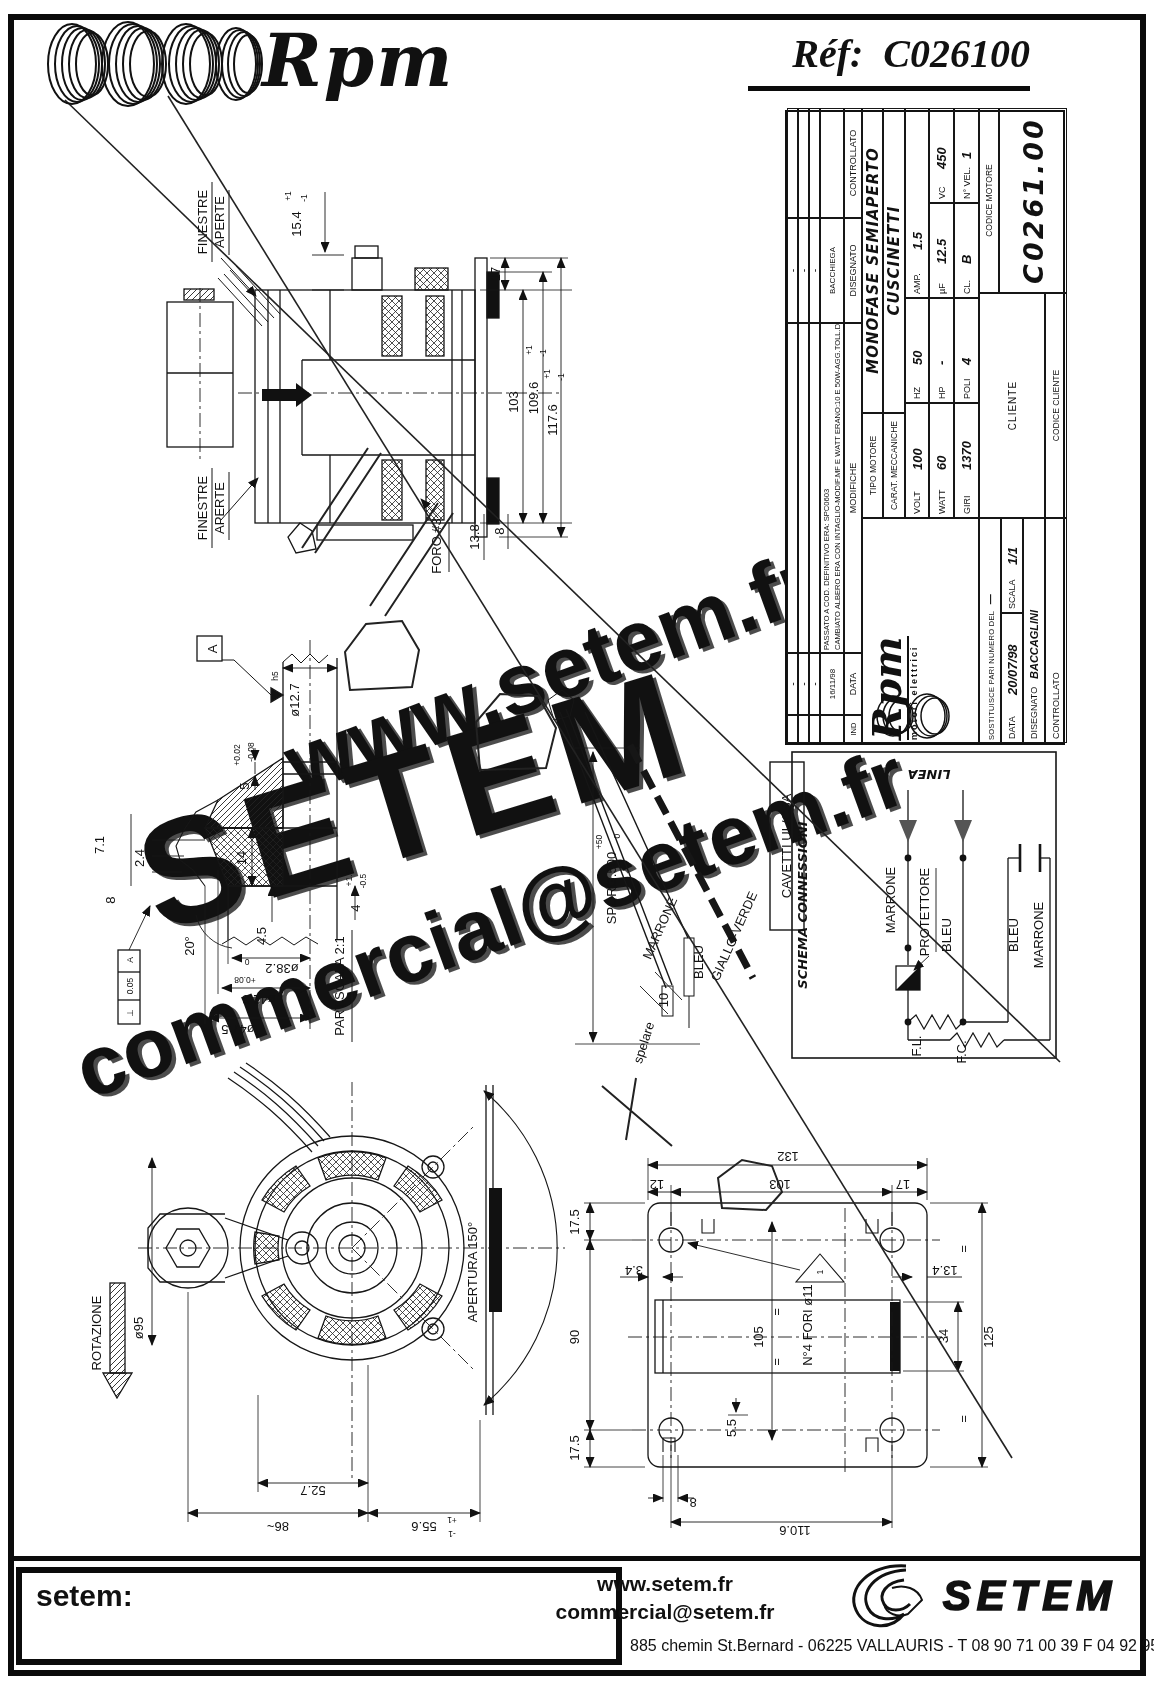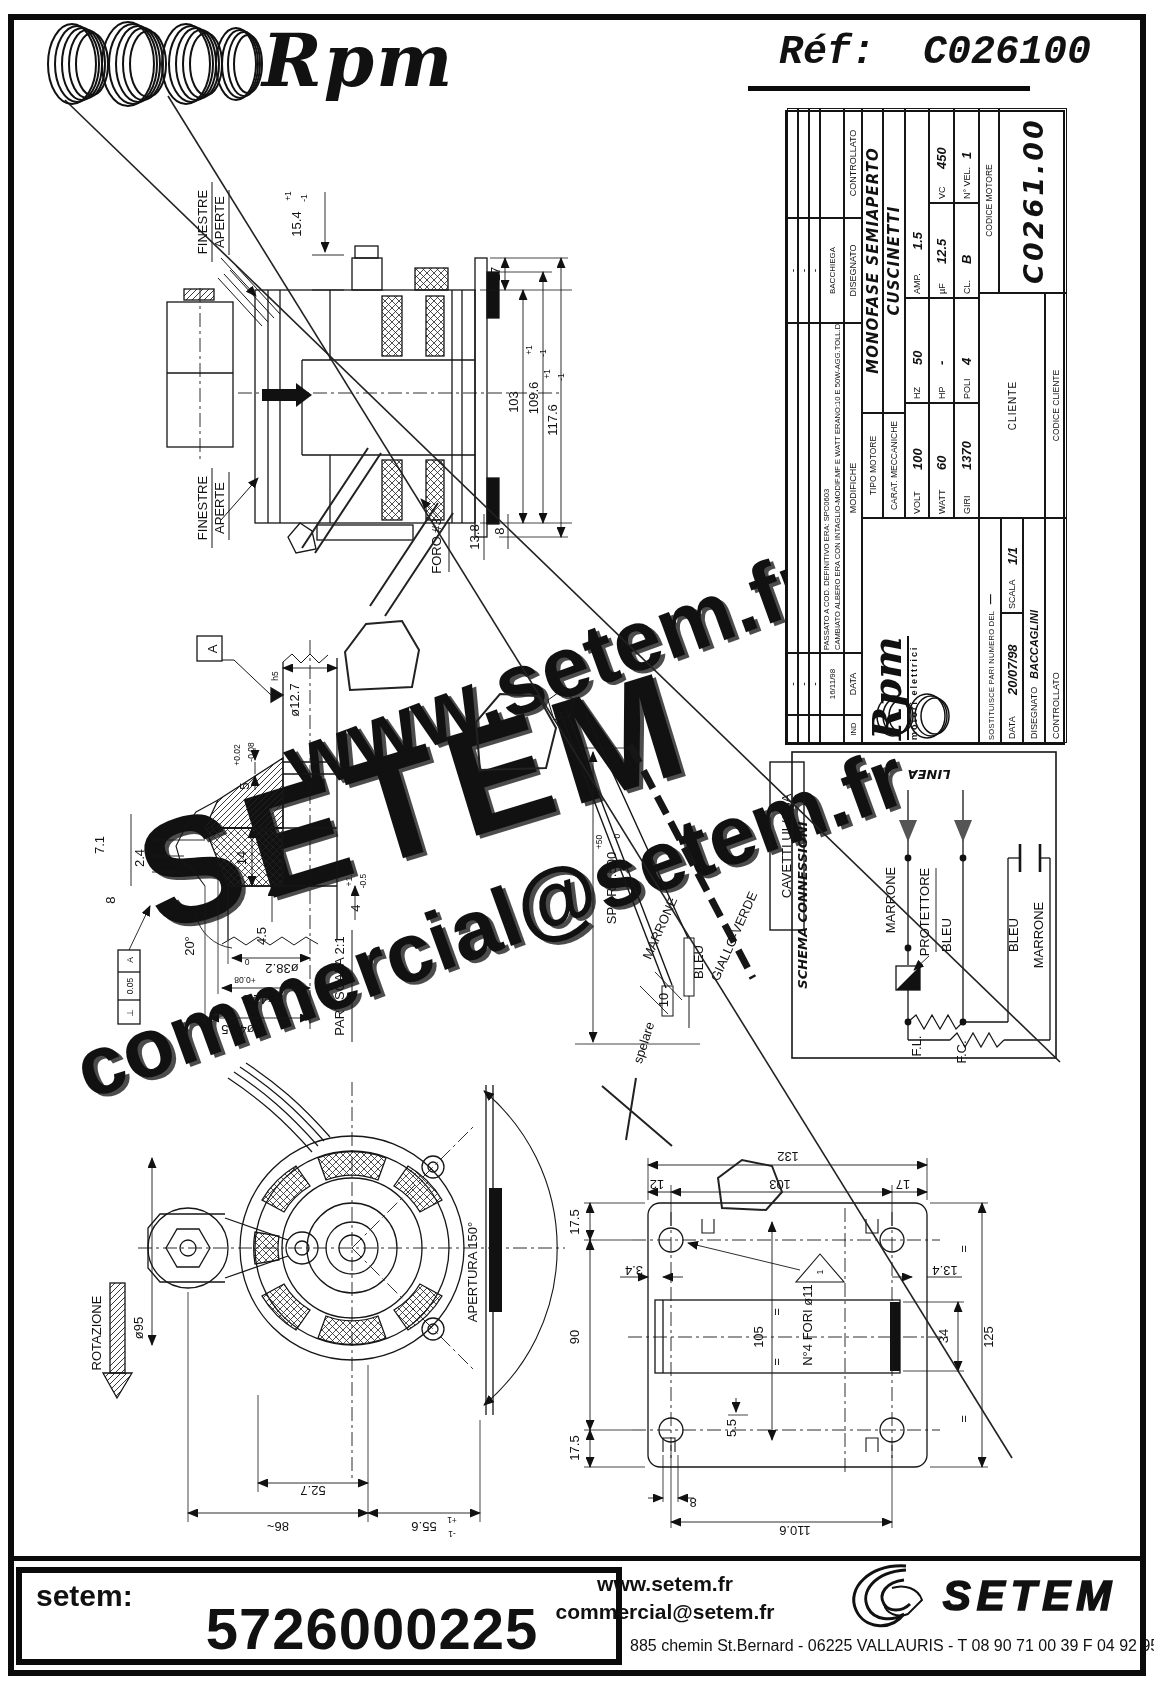--- a/index.html
+++ b/index.html
@@ -1,20 +1,20 @@
 <!DOCTYPE html>
 <html><head>
 <meta charset="utf-8">
 <style>
   html,body{margin:0;padding:0;background:#fff;}
   body{width:1154px;height:1683px;position:relative;font-family:"Liberation Sans",sans-serif;color:#111;overflow:hidden;}
   .frame{position:absolute;left:8px;top:14px;width:1138px;height:1662px;border:6px solid #0b0b0b;box-sizing:border-box;}
   
   .hdr-brand{position:absolute;left:262px;top:18px;font-family:"DejaVu Serif",serif;font-style:italic;font-weight:bold;font-size:72px;letter-spacing:2px;}
-  .hdr-ref{position:absolute;left:779px;top:30px;width:282px;text-align:left;font-style:italic;font-weight:bold;font-size:40px;font-family:Liberation Mono, monospace;}
+  .hdr-ref{position:absolute;left:748px;top:30px;width:282px;text-align:right;font-style:italic;font-weight:bold;font-size:40px;font-family:Liberation Serif, serif;}
   .hdr-ref-u{position:absolute;left:748px;top:86px;width:282px;height:5px;background:#0b0b0b;}
   
   .tb{position:absolute;left:785px;top:745px;width:635px;height:280px;transform:rotate(-90deg);transform-origin:0 0;background:#fff;}
   .tb-in{position:relative;width:635px;height:280px;border:2px solid #111;box-sizing:border-box;}
   .c{position:absolute;border:1px solid #161616;box-sizing:border-box;overflow:hidden;}
   .lab{font-size:8px;padding:1px 2px;letter-spacing:0.3px;}
   .labc{display:flex;align-items:center;justify-content:center;font-size:9px;}
   .val{font-style:italic;font-weight:bold;font-size:13px;font-family:"DejaVu Sans",sans-serif;display:flex;align-items:center;justify-content:center;}
   .pair{display:flex;align-items:center;}
   .pair .pl{font-size:9px;padding-left:3px;flex:0 0 44px;}
@@ -625,21 +625,20 @@
   </div>
   <div class="c labc" style="left:225px;top:258px;width:225px;height:22px;font-size:8.5px">CODICE CLIENTE</div>
   <div class="c labc" style="left:450px;top:192px;width:185px;height:20px;font-size:8.5px">CODICE MOTORE</div>
   <div class="c cm-val" style="left:450px;top:212px;width:185px;height:68px">C0261.00</div>
  </div>
 </div>
 
 <div class="fdiv"></div>
 <div class="codebox">
   <div class="codelab">setem:</div>
-  <div class="codeval">5726000225</div>
 </div>
 <div class="fweb">www.setem.fr</div>
 <div class="femail">commercial@setem.fr</div>
 <div class="faddr">885 chemin St.Bernard  -  06225 VALLAURIS  -  T 08 90 71 00 39   F 04 92 95 19 39</div>
 <svg width="320" height="120" style="left:834px;top:1558px">
   <g stroke="#111" fill="none" stroke-width="3">
     <path d="M72,12 C40,14 26,34 34,50 C40,62 58,64 70,56 C56,74 30,70 22,52 C12,30 36,6 72,8"></path>
     <path d="M70,22 C52,24 44,36 50,46 C55,54 68,54 76,46"></path>
     <path d="M58,30 C70,26 84,30 88,42 L74,56 C64,60 52,56 50,46" stroke-width="2"></path>
   </g>

